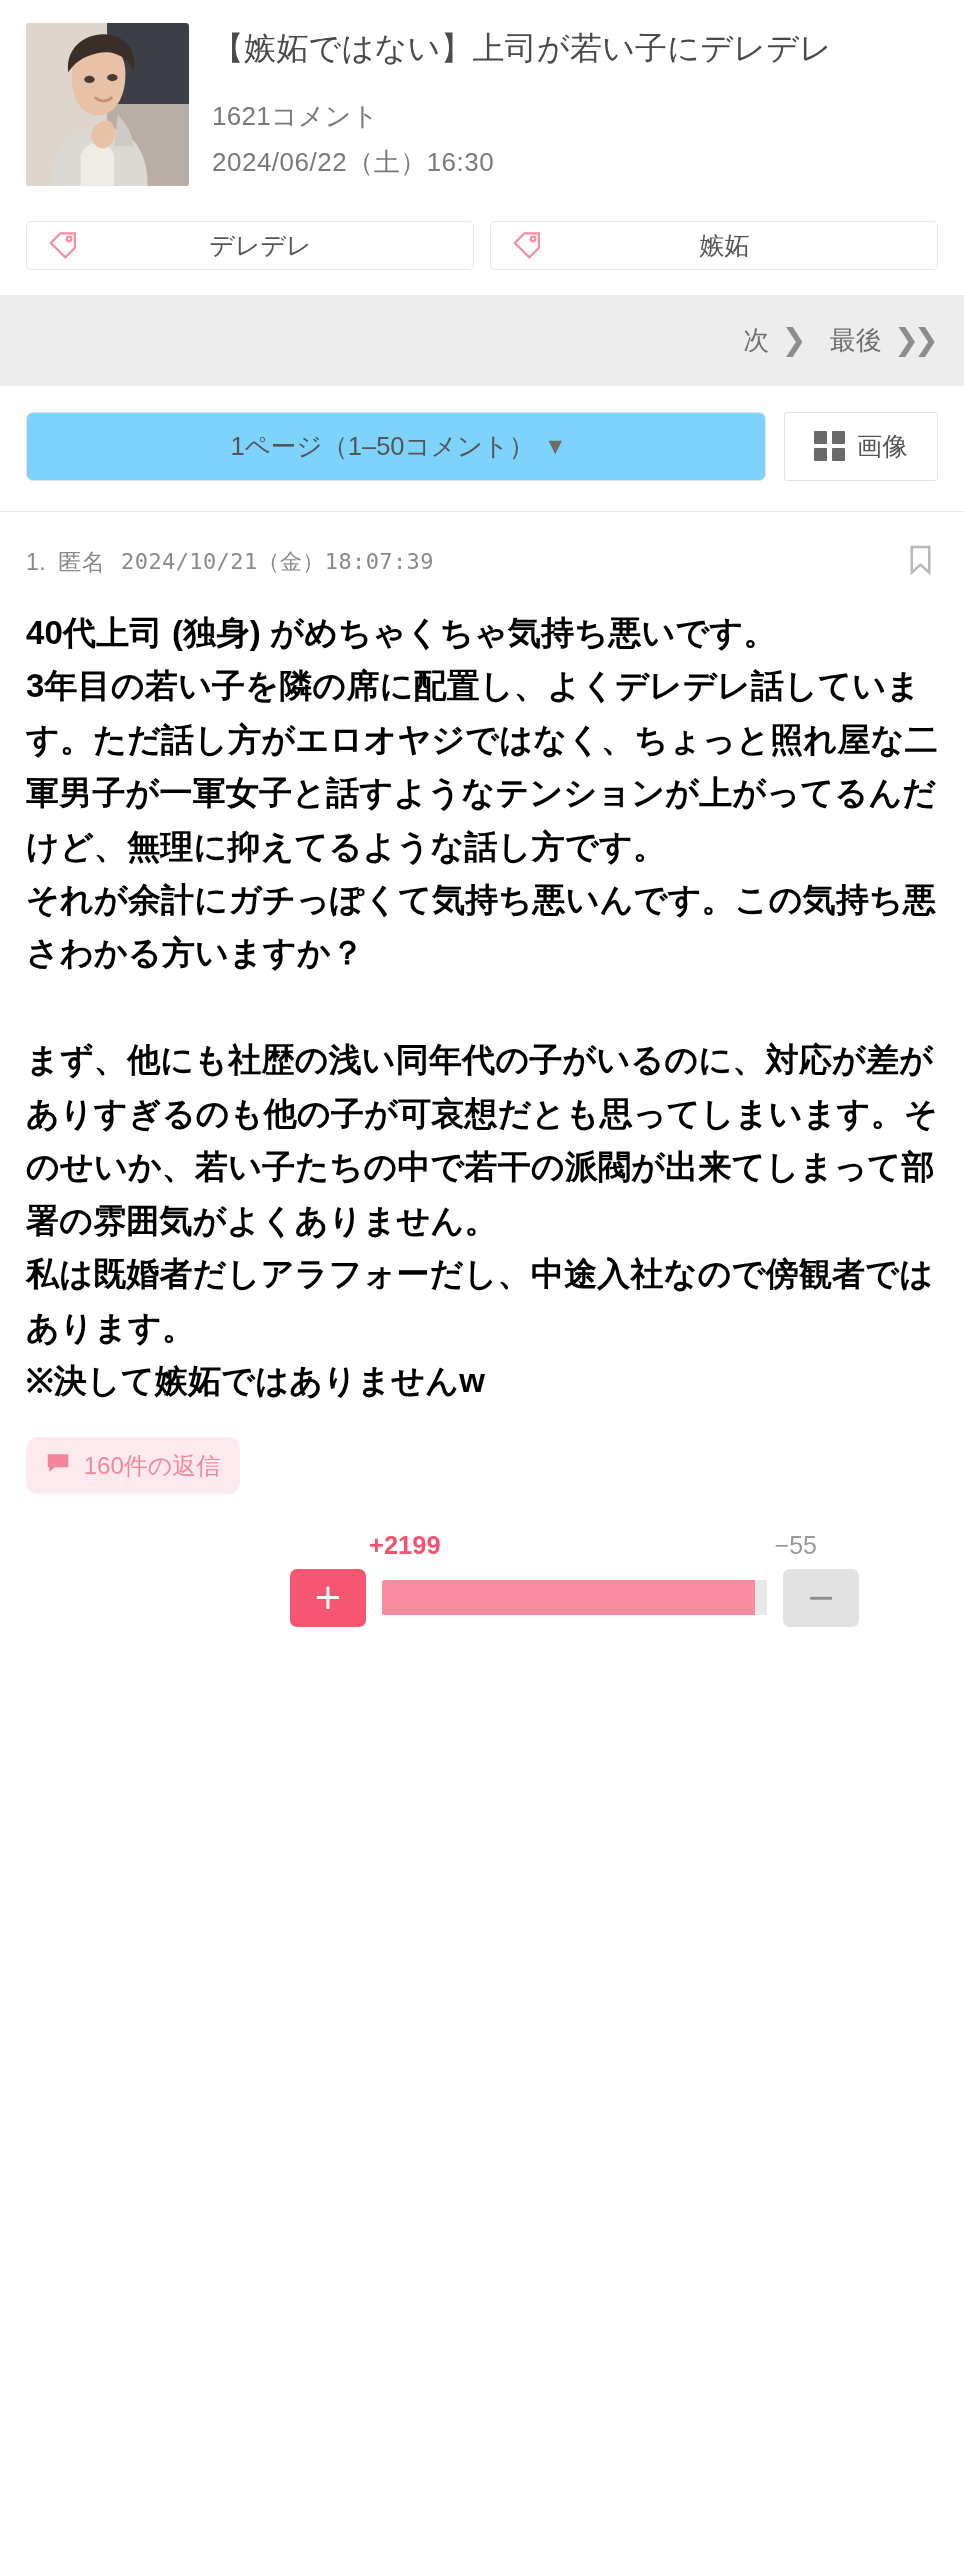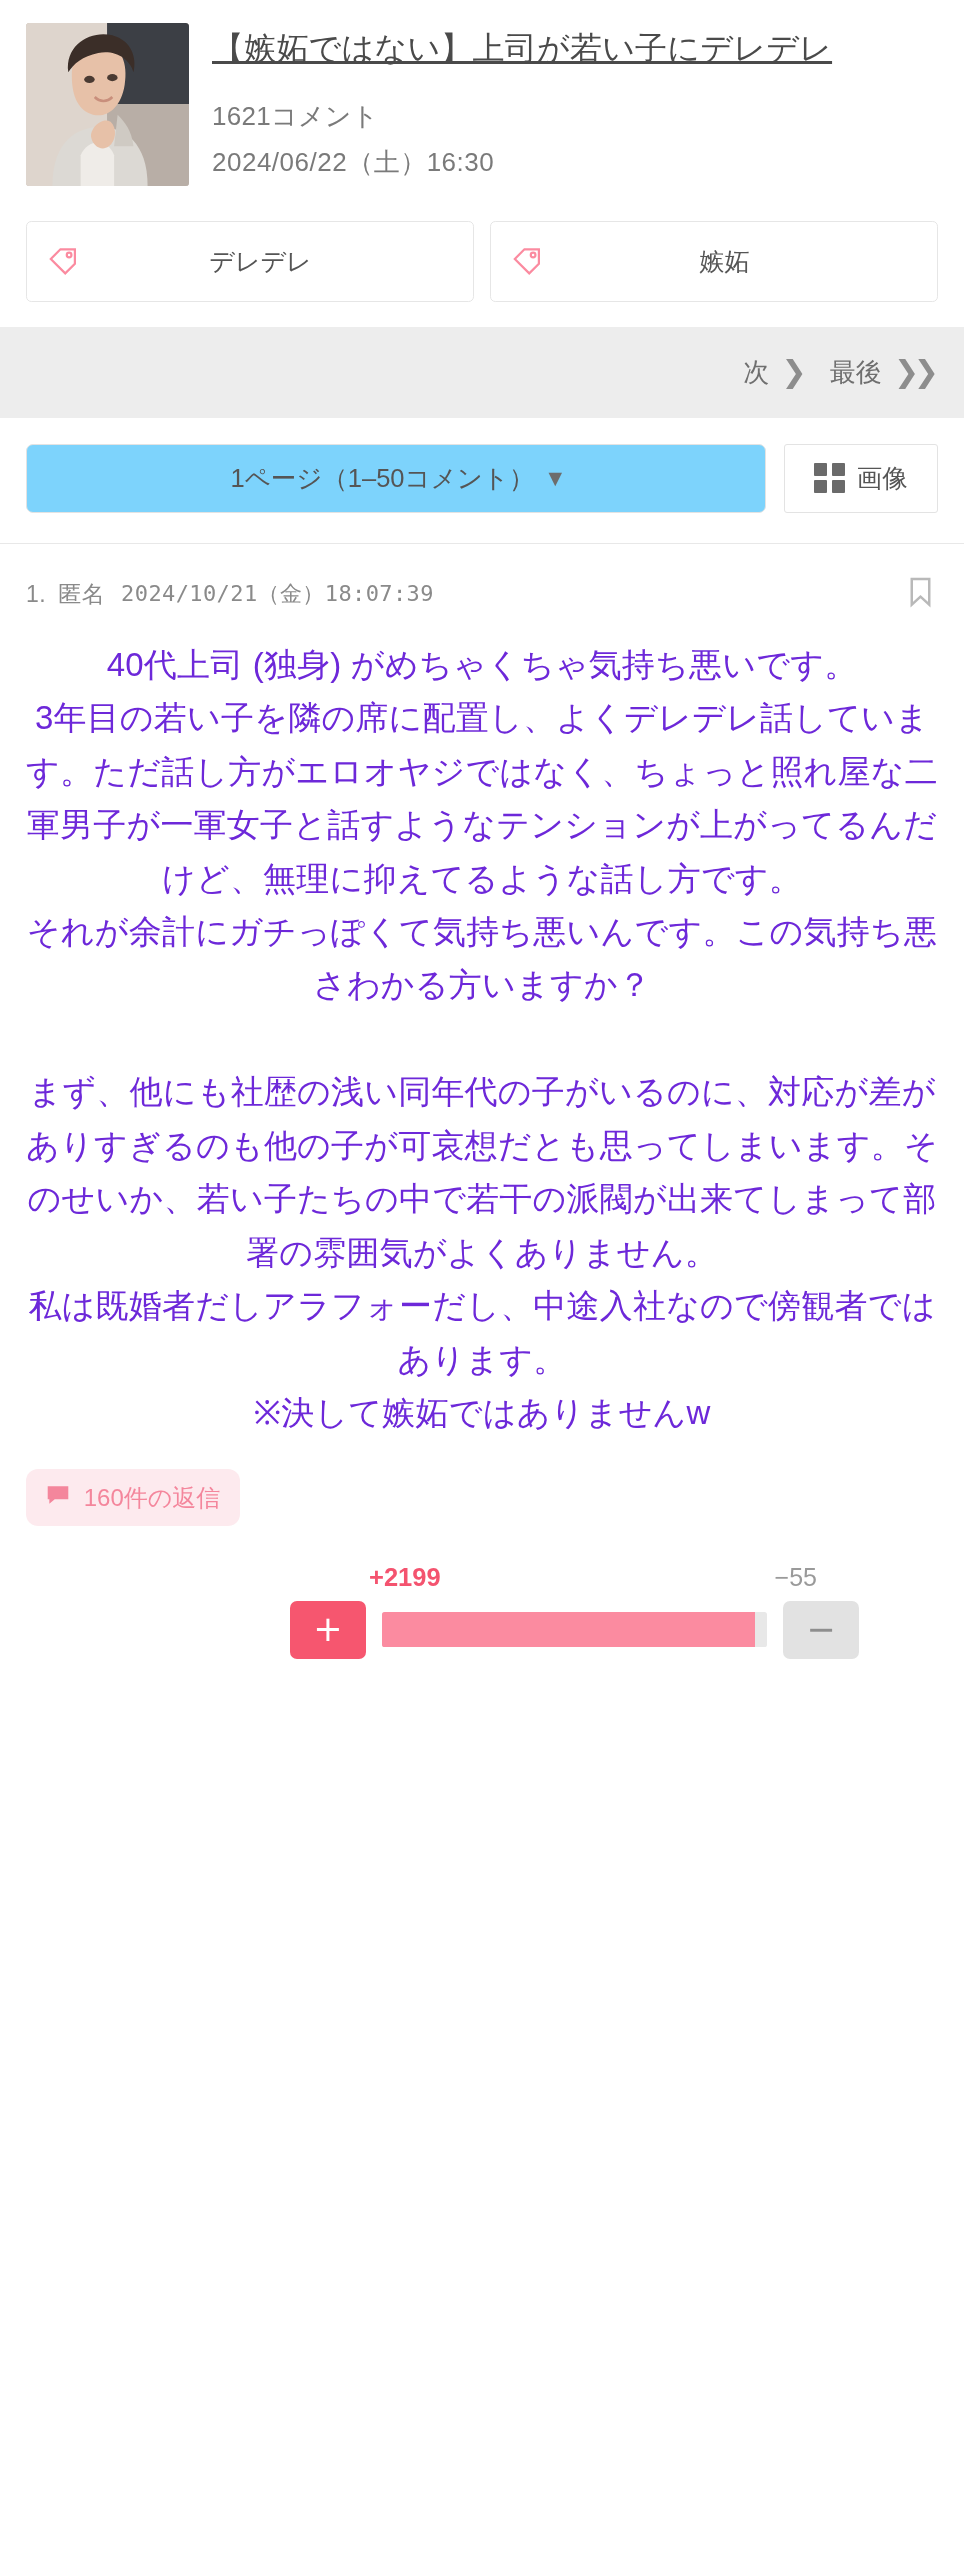--- a/index.html
+++ b/index.html
@@ -32,21 +32,20 @@
   }
   .thumb svg { display: block; width: 100%; height: 100%; }
   .topic-meta { padding-top: 5.3px; flex: 1 1 auto; min-width: 0; }
   .topic-title {
     font-size: 32px;
     line-height: 1.28;
     color: #4a4a4a;
     font-weight: 400;
     letter-spacing: 0.2px;
     margin: 0 0 30px 0;
-    text-decoration: underline;
   }
   .comment-count {
     font-size: 26px;
     color: #7a7a7a;
     margin-bottom: 10.6px;
     letter-spacing: 0.3px;
   }
   .topic-date {
     font-size: 26px;
     color: #7a7a7a;
@@ -54,21 +53,21 @@
   }
 
   
   .tag-row {
     display: flex;
     gap: 16px;
     padding: 26px 26px 25px 26px;
   }
   .tag {
     flex: 1 1 0;
-    height: 81px;
+    height: 49px;
     border: 0.9px solid #e6e6e6;
     border-radius: 5.3px;
     background: #fff;
     display: flex;
     align-items: center;
     justify-content: center;
     position: relative;
     font-size: 25px;
     color: #555;
   }
@@ -170,26 +169,25 @@
     margin-bottom: 23px;
   }
   .c-no { margin-right: 12.3px; }
   .c-name { margin-right: 16px; color: #8a8a8a; }
   .c-date { font-family: "DejaVu Sans Mono", monospace; font-size: 22px; }
   .bookmark-icon { margin-left: auto; }
 
   .comment-body {
     font-size: 33px;
     line-height: 1.62;
-    color: #6d28d9;
-    font-weight: 400;
+    color: #000000;
+    font-weight: 700;
     letter-spacing: 0.2px;
     white-space: pre-wrap;
     word-break: break-all;
-    text-align: center;
   }
 
   .reply-chip {
     display: inline-flex;
     align-items: center;
     gap: 12.3px;
     background: #fdeaee;
     color: #f4869c;
     border-radius: 12px;
     padding: 12.3px 19.4px;

